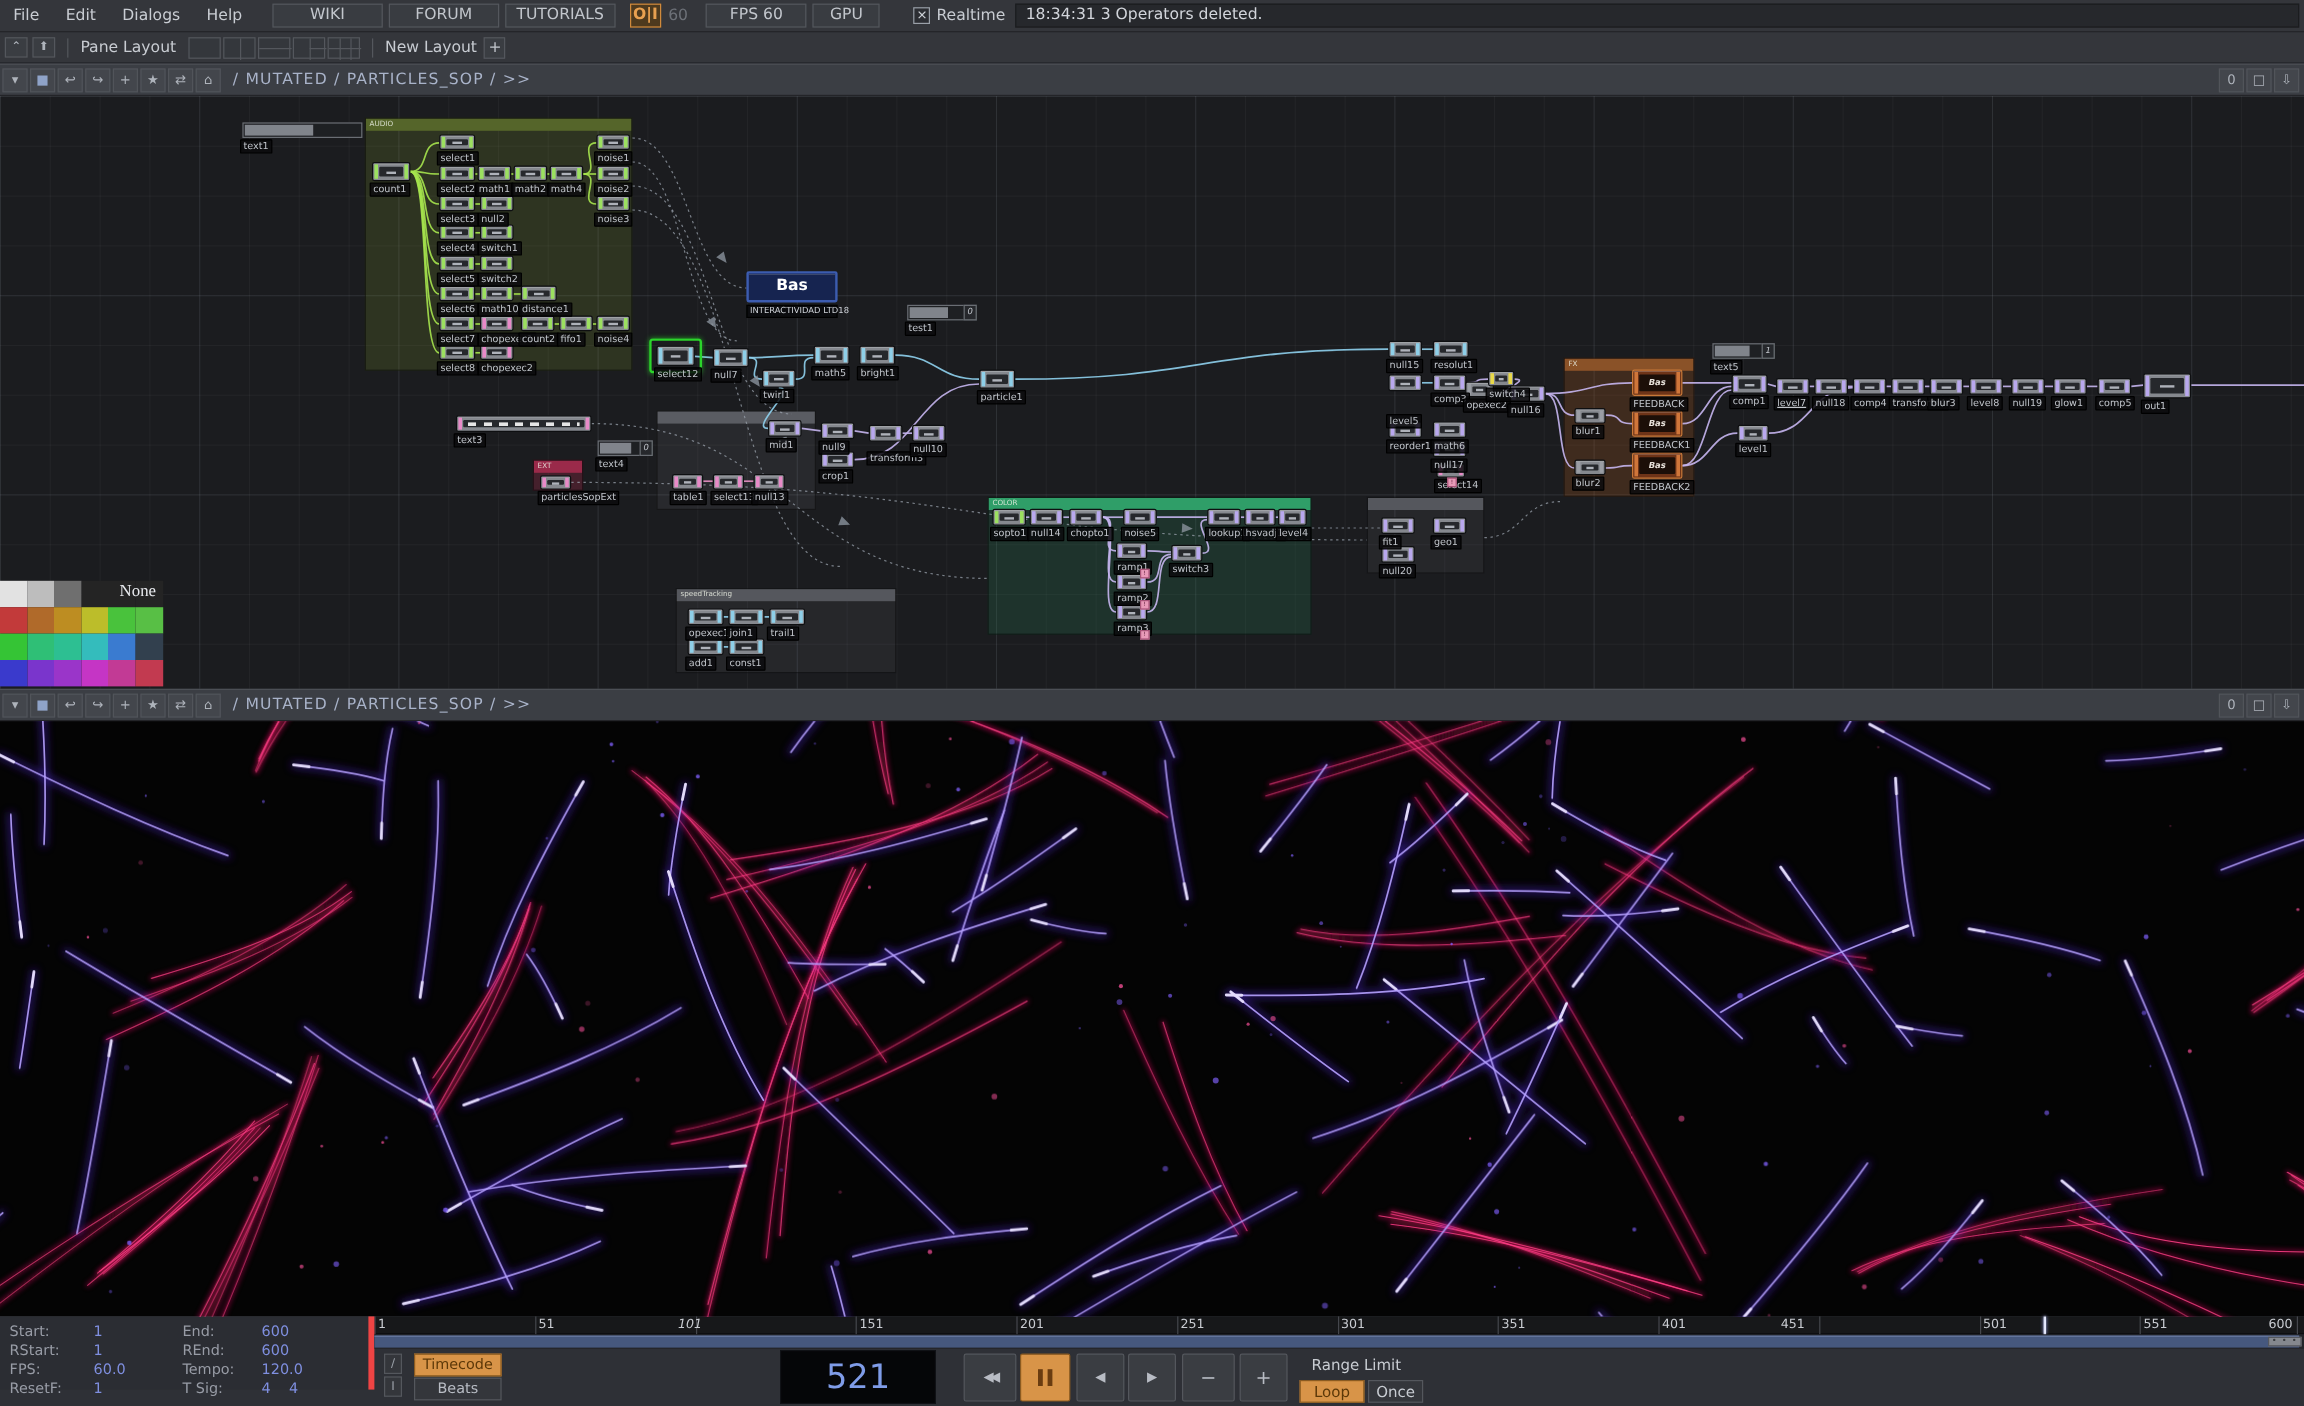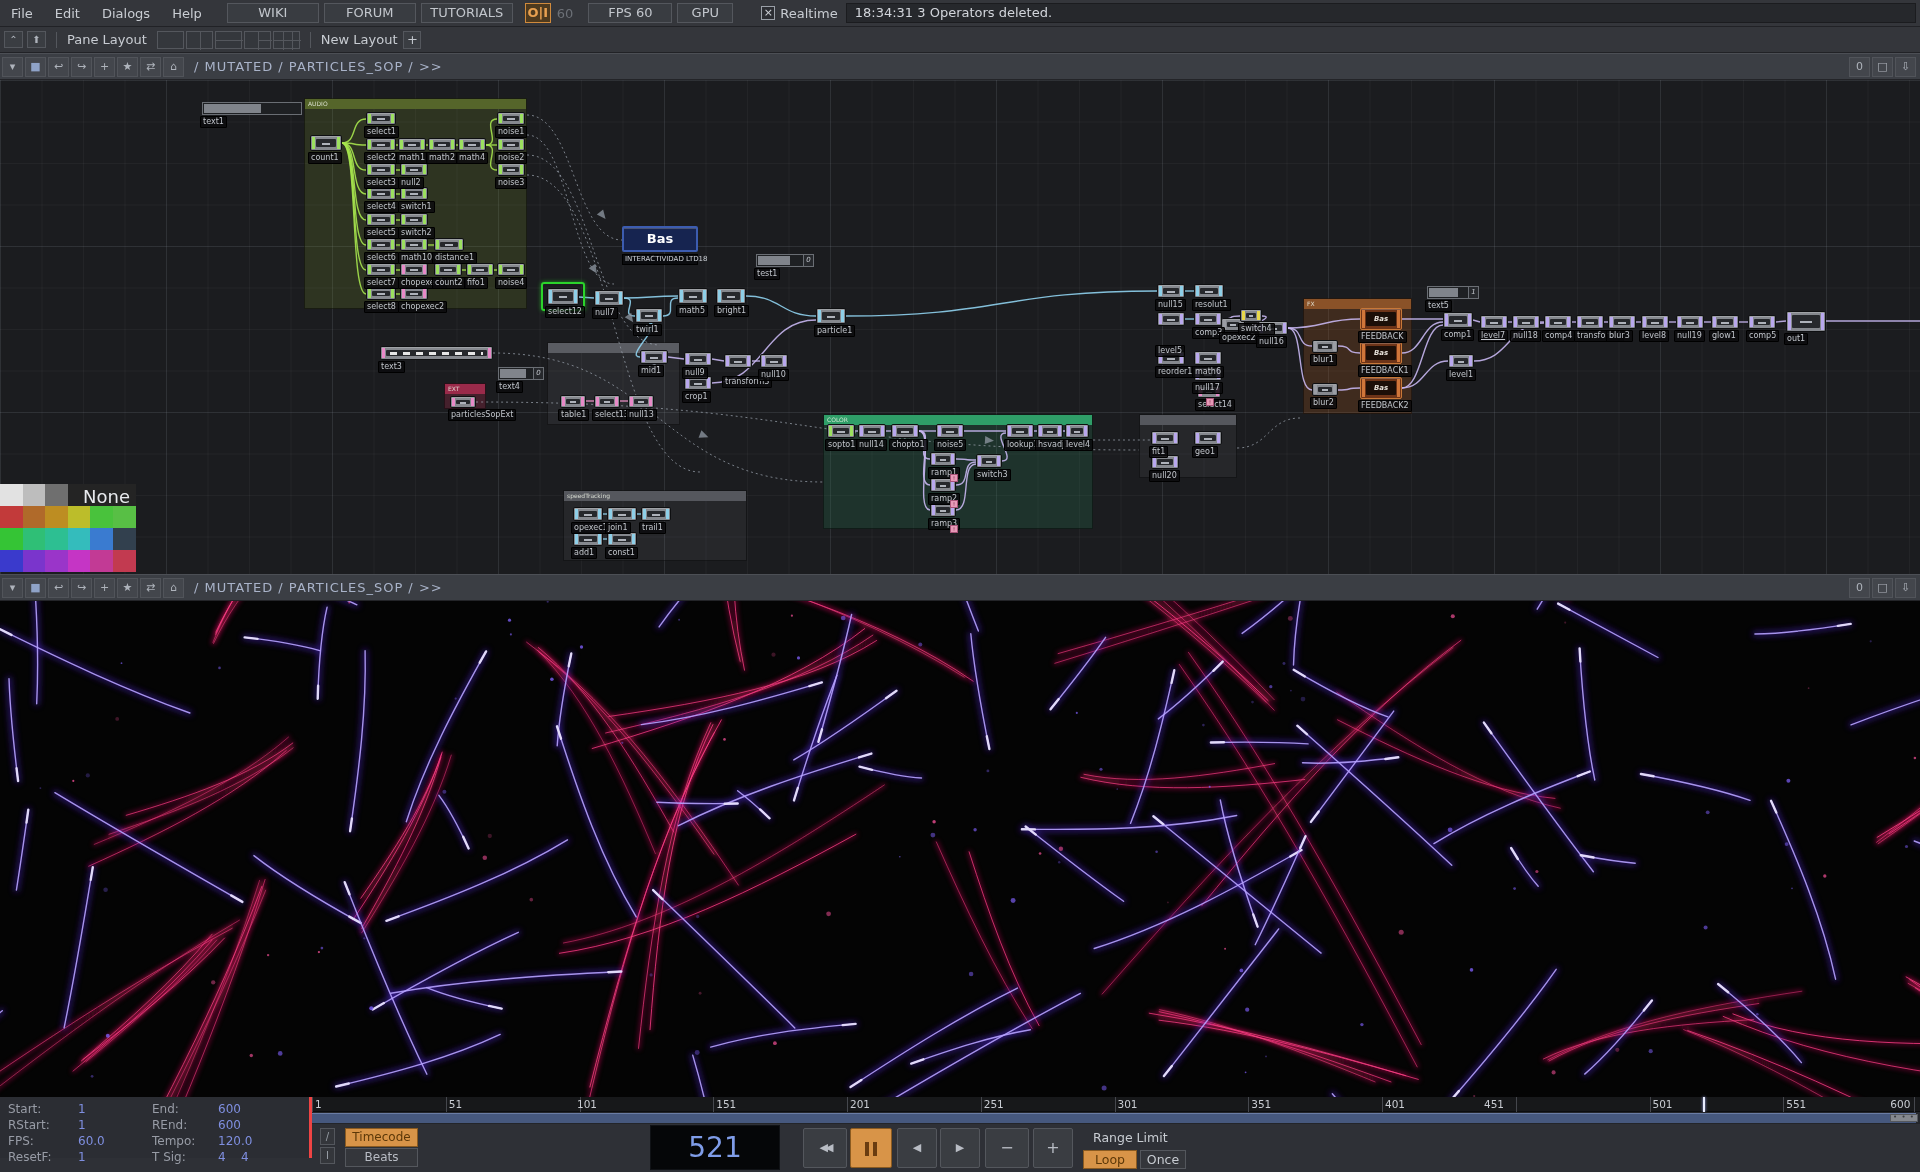--- a/index.html
+++ b/index.html
@@ -55,28 +55,28 @@
   .node.dat .scr:after{left:4%;right:4%;top:40%;height:3px;background:repeating-linear-gradient(90deg,#e6e6e6 0 7px,transparent 7px 13px);}
   .badge{position:absolute;z-index:4;width:8px;height:8px;background:#e89ab8;border:1px solid #a85378;font-size:5px;line-height:7px;text-align:center;color:#5a1a35;}
   .widget{position:absolute;z-index:3;height:13px;background:#1e2023;border:1px solid #6a6e74;}
   .widget .wfill{position:absolute;left:1px;top:1px;bottom:1px;width:58%;background:#80848b;}
   .widget .wval{position:absolute;right:-1px;top:-1px;bottom:-1px;width:11px;background:#26282c;border:1px solid #6a6e74;color:#c2c6cc;font-size:7px;line-height:11px;text-align:center;}
   .baslabel{position:absolute;z-index:4;font-size:7px;line-height:9px;color:#cfd3d9;background:rgba(10,11,13,.9);border:1px solid #000;text-align:center;white-space:nowrap;padding:0 2px;}
   
   .palette{position:absolute;left:0;top:404px;z-index:5;width:136px;}
   .prow{display:flex;height:22px;}
   .psw{width:22.6px;height:22px;}
-  .pnone{position:absolute;right:6px;top:2px;font-size:18px;color:#e8eaee;z-index:6;}
+  .pnone{position:absolute;right:6px;top:2px;font-size:14px;color:#e8eaee;z-index:6;font-family:Liberation Serif, serif;}
 
   
   .viewport{position:absolute;top:601px;left:0;width:1920px;height:496px;background:#040404;overflow:hidden;}
 
   
   .bottom{position:absolute;top:1097px;left:0;width:1920px;height:75px;background:#2e3036;}
-  .info{position:absolute;left:0;top:0;width:312px;height:61px;background:#2b2d33;border-right:3px solid #ef4444;font-size:12px;}
+  .info{position:absolute;left:0;top:0;width:312px;height:61px;background:#2b2d33;border-right:5px solid #ef4444;font-size:12px;}
   .info .lab{position:absolute;color:#989ca6;}
   .info .val{position:absolute;color:#7f8fe0;}
   .ruler{position:absolute;left:312px;top:0;width:1608px;height:15px;background:#17181a;border-bottom:1px solid #0c0d0f;font-size:10.5px;color:#c9ccd2;}
   .tickline{position:absolute;top:0;width:1px;height:15px;background:#45474d;}
   .ticklab{position:absolute;top:1px;}
   .playhead{position:absolute;top:0;width:2px;height:15px;background:#e8ecff;box-shadow:0 0 3px #aab4ff;}
   .rangebar{position:absolute;left:312px;top:15px;width:1608px;height:12px;background:#23252a;}
   .rangefill{position:absolute;left:0;top:1px;height:10px;width:1604px;background:#46587e;border-top:1px solid #6a7ca4;}
   .rhandle{position:absolute;right:2px;top:2px;width:28px;height:8px;background:#85888e;border:1px solid #55585e;color:#3a3c40;font-size:7px;line-height:5px;text-align:center;letter-spacing:1px;}
   .controls{position:absolute;left:312px;top:27px;width:1608px;height:48px;}
@@ -1384,21 +1384,21 @@
         <span class="val" style="left: 218px; top: 37px;">120.0</span>
         <span class="lab" style="left: 152px; top: 53px;">T Sig:</span>
         <span class="val" style="left: 218px; top: 53px;">4&nbsp;&nbsp;&nbsp;&nbsp;4</span>
       </div>
     <div class="ruler" id="ruler">
         <div class="tickline" style="left: 0px;"></div>
         <div class="ticklab" style="left: 3px;">1</div>
         <div class="tickline" style="left: 133.75px;"></div>
         <div class="ticklab" style="left: 136.75px;">51</div>
         <div class="tickline" style="left: 267.5px;"></div>
-        <div class="ticklab" style="left: 265px;">101</div>
+        <div class="ticklab" style="left: 253px; font-style: italic;">101</div>
         <div class="tickline" style="left: 401.25px;"></div>
         <div class="ticklab" style="left: 404.25px;">151</div>
         <div class="tickline" style="left: 535px;"></div>
         <div class="ticklab" style="left: 538px;">201</div>
         <div class="tickline" style="left: 668.75px;"></div>
         <div class="ticklab" style="left: 671.75px;">251</div>
         <div class="tickline" style="left: 802.5px;"></div>
         <div class="ticklab" style="left: 805.5px;">301</div>
         <div class="tickline" style="left: 936.25px;"></div>
         <div class="ticklab" style="left: 939.25px;">351</div>

